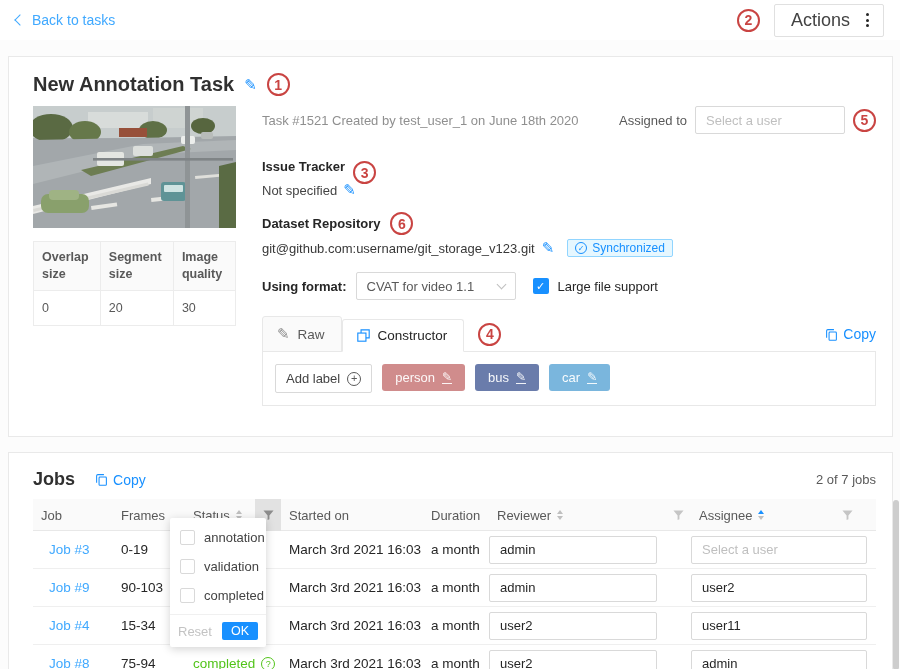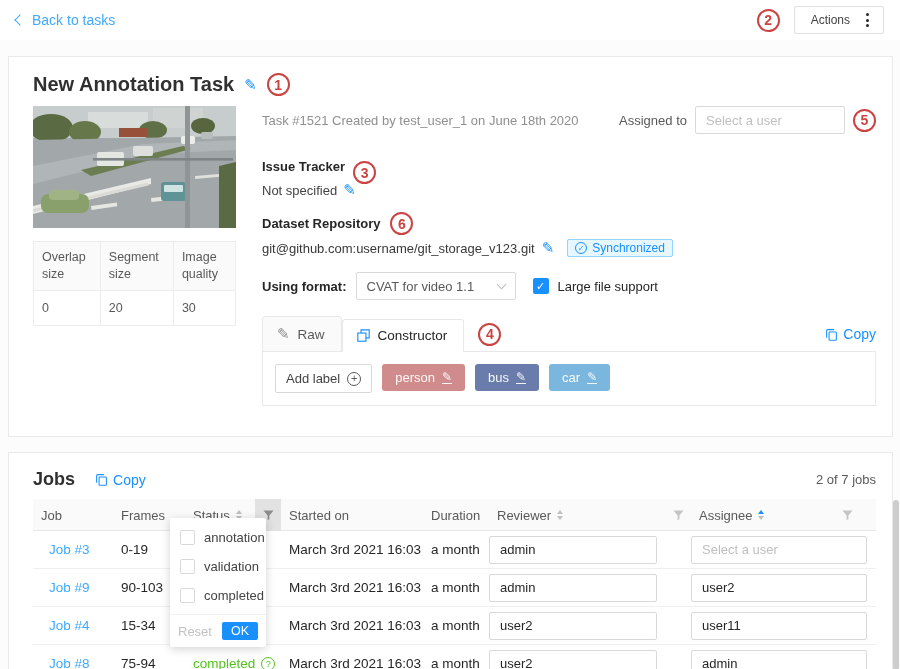--- a/index.html
+++ b/index.html
@@ -11,40 +11,40 @@
   
   .topbar { height:40px; background:#fff; display:flex; align-items:center;
     justify-content:space-between; padding:0 16px; }
   .back-link { display:inline-flex; align-items:center; gap:8px; color:#40a9ff;
     font-size:14px; cursor:pointer; }
   .chev-left { width:8px; height:8px; border-left:1.6px solid #40a9ff;
     border-bottom:1.6px solid #40a9ff; transform:rotate(45deg); }
   .topbar-right { display:flex; align-items:center; }
   .actions-btn { display:inline-flex; align-items:center; gap:12px; background:#fff;
     border:1px solid #e0e0e0; border-radius:2px; padding:5px 10px 5px 16px;
-    font-size:12px; color:#434343; cursor:pointer; }
+    font-size:18px; color:#434343; cursor:pointer; }
   .kebab { display:flex; flex-direction:column; gap:2.5px; padding:1px 4px; }
   .kebab i { width:3px; height:3px; border-radius:50%; background:#262626; }
   
   .circ { display:inline-flex; align-items:center; justify-content:center;
     width:23px; height:23px; border:2px solid #c94442; border-radius:50%;
     color:#c94442; font-size:14px; font-weight:bold; flex:none; }
   
   .card { background:#fff; border:1px solid #e9e9e9; margin:0 7px 0 8px; }
   .main-card { height:381px; padding:16px 16px 16px 24px; overflow:hidden;margin-top:16px; }
   .task-title-row { display:flex; align-items:center; gap:10px; margin-bottom:10px; }
   .task-title { font-size:20px; font-weight:600; color:#303030; }
   .pencil { color:#1890ff; font-size:15px; cursor:pointer; }
   .cols { display:flex; align-items:flex-start; height:312px; }
   
   .left-col { width:203px; flex:none; }
   .thumb { width:203px; height:122px; overflow:hidden; background:#a7acaf; }
   .params-table { width:203px; border-collapse:collapse; margin-top:13px;
     font-size:12.5px; color:#595959; }
-  .params-table th { background:#fafafa; font-weight:normal; text-align:left;
+  .params-table th { background:#fafafa; font-weight:bold; text-align:left;
     border:1px solid #ececec; padding:7px 8px; line-height:1.35; }
   .params-table td { border:1px solid #ececec; padding:10px 8px; background:#fff; }
   
   .right-col { flex:1; margin-left:26px; display:flex; flex-direction:column; position:relative; }
   .meta-row { display:flex; align-items:center; justify-content:space-between; margin-bottom:20px; }
   .meta-text { color:#8f8f8f; font-size:13px; }
   .assign-group { display:flex; align-items:center; gap:8px; }
   .assign-label { color:#595959; }
   .ant-input { height:28px; border:1px solid #d9d9d9; border-radius:2px;
     padding:0 10px; font-size:13px; color:#262626; font-family:"Liberation Sans",sans-serif;

